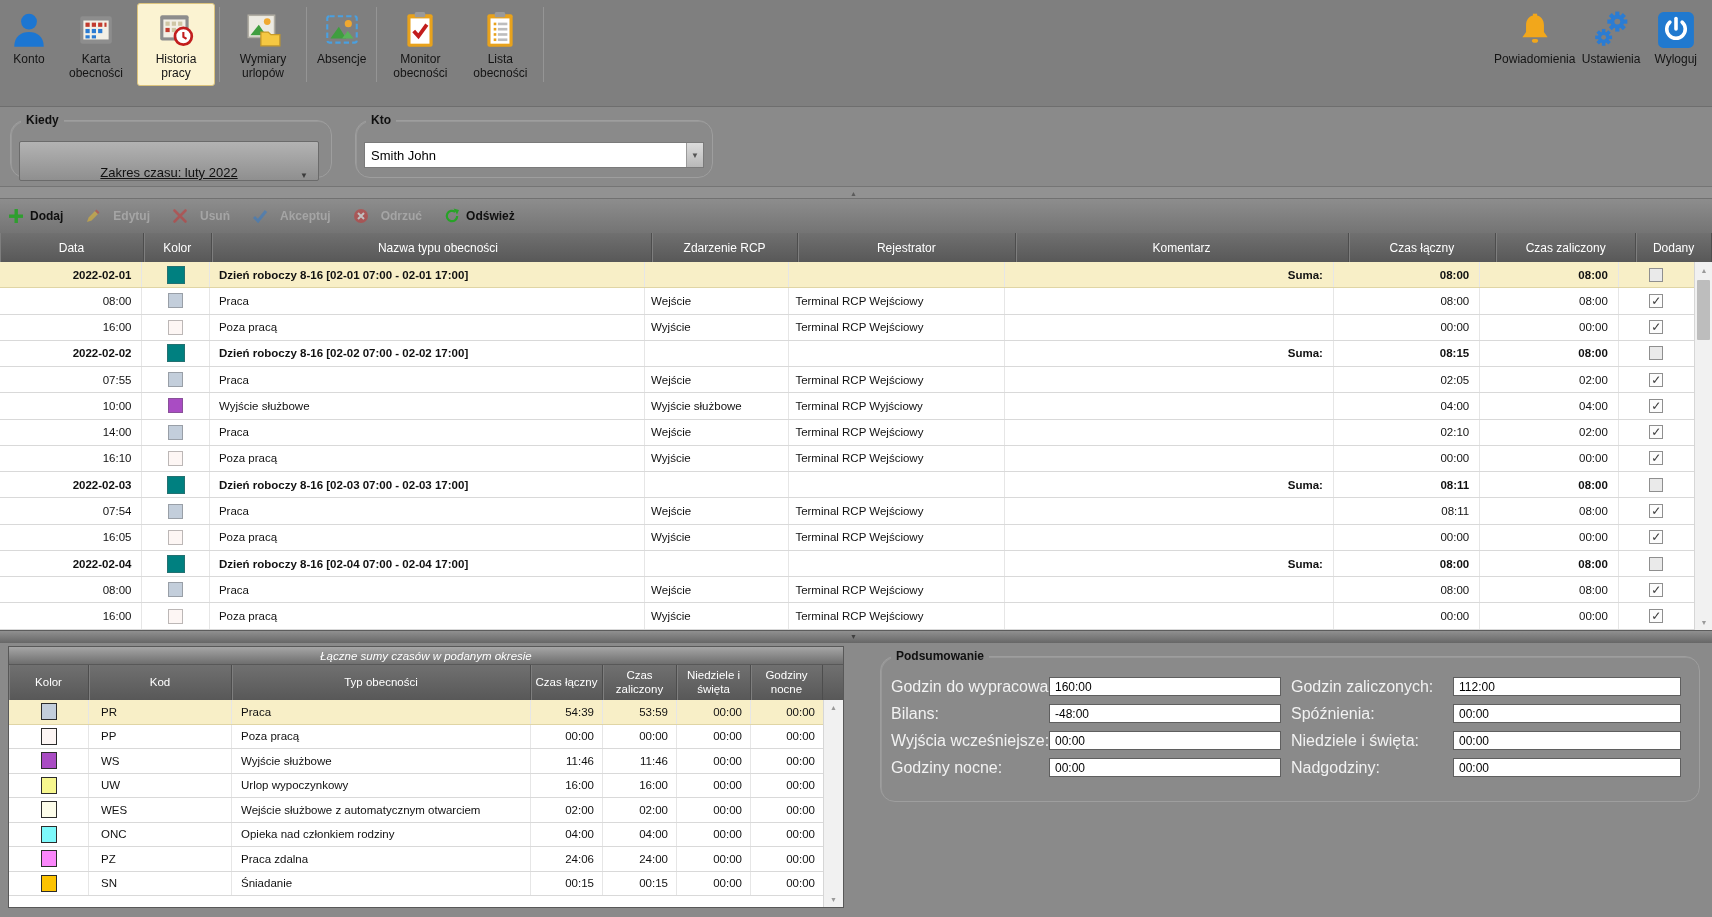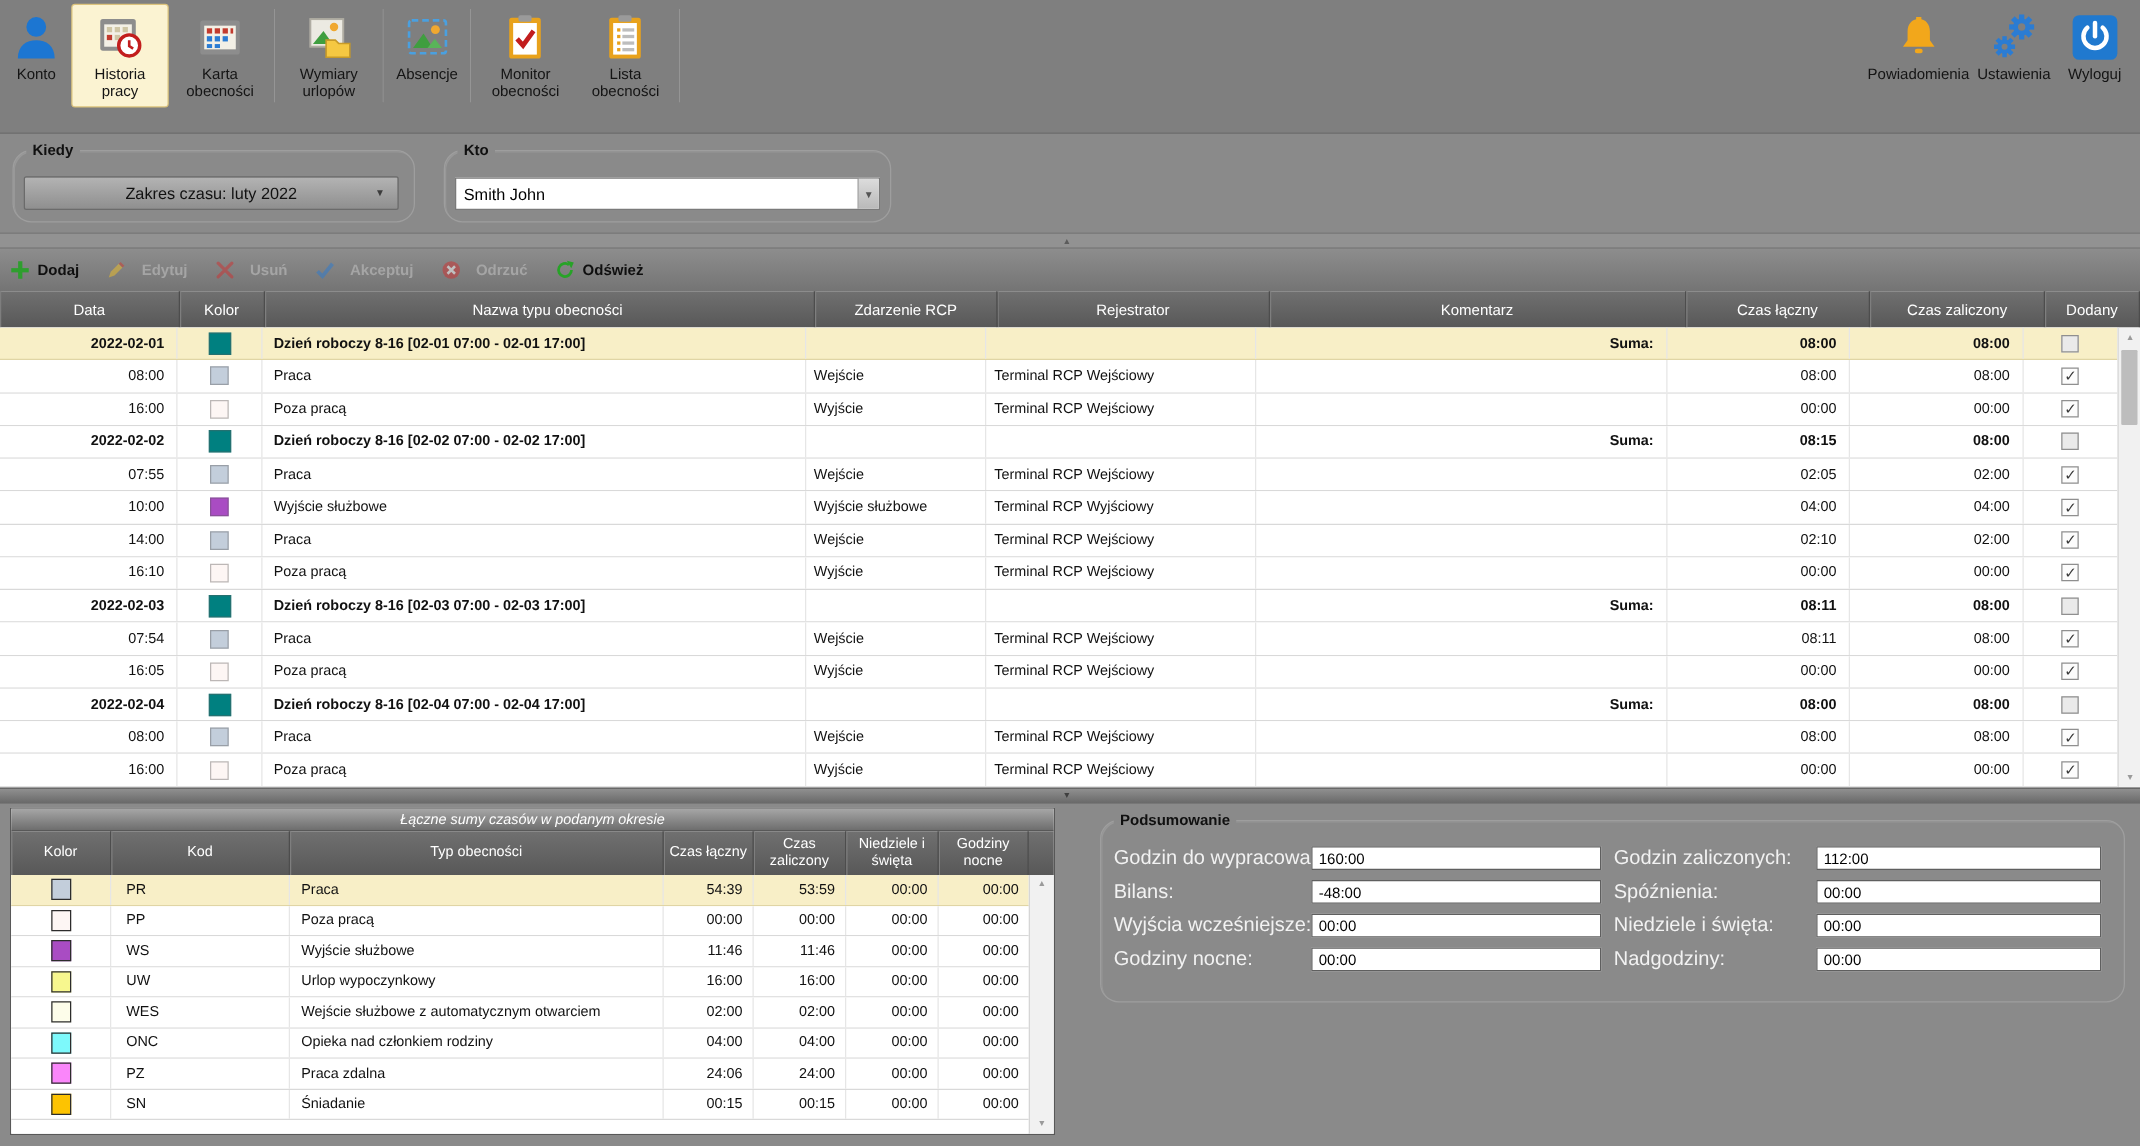--- a/index.html
+++ b/index.html
@@ -16,21 +16,21 @@
   .tb-btn .ticon { width:40px; height:40px; margin-bottom:3px; flex:none; }
   .tb-btn .tlabel { font-size:12px; line-height:1.15; text-align:center; color:#141414; white-space:pre-line; }
   .tb-sep { width:1px; background:#6a6a6a; border-right:1px solid #959595; margin:4px 3px; }
 
   
   .filters { position:absolute; left:0; top:108px; width:1712px; height:78px; background:#8a8a8a; }
   .gbox { position:absolute; border:1px solid #9e9e9e; border-radius:15px; box-shadow:inset 1px 1px 0 rgba(255,255,255,0.12); }
   .gbox-label { position:absolute; top:-8px; left:10px; background:#8a8a8a; padding:0 5px; font-size:12px; font-weight:bold; color:#101010; }
   .gbox-kiedy { left:10px; top:12px; width:322px; height:58px; }
   .gbox-kto { left:355px; top:12px; width:358px; height:58px; }
-  .range-btn { position:absolute; left:8px; top:20px; width:300px; height:27px; background:linear-gradient(#b3b3b3,#8f8f8f); border:1px solid #6b6b6b; border-radius:2px; display:flex; align-items:center; justify-content:center; font-size:13px; color:#111; }
+  .range-btn { position:absolute; left:8px; top:20px; width:300px; height:40px; background:linear-gradient(#b3b3b3,#8f8f8f); border:1px solid #6b6b6b; border-radius:2px; display:flex; align-items:flex-end; justify-content:center; font-size:13px; color:#111;text-decoration:underline; }
   .range-btn .dd { position:absolute; right:10px; font-size:8px; color:#3c3c3c; }
   .combo { position:absolute; left:8px; top:21px; width:340px; height:26px; background:#ffffff; border:1px solid #7a7a7a; display:flex; }
   .combo .combo-text { flex:1; font-size:13px; color:#000; padding:5px 0 0 6px; }
   .combo .combo-btn { width:17px; background:linear-gradient(#dcdcdc,#b9b9b9); border-left:1px solid #9a9a9a; display:flex; align-items:center; justify-content:center; font-size:8px; color:#555; }
 
   
   .strip { position:absolute; left:0; top:186px; width:1712px; height:13px; background:#929292; border-top:1px solid #757575; border-bottom:1px solid #717171; }
   .strip .handle-up { position:absolute; left:850px; top:3px; font-size:7px; color:#5c5c5c; }
 
   
@@ -102,50 +102,50 @@
     <div class="tb-left">
 
       <div class="tb-btn">
         <svg class="ticon" viewBox="0 0 38 38">
           <circle cx="19" cy="11" r="7.5" fill="#1c76d2"></circle>
           <path d="M5 35c0-10 6.5-14 14-14s14 4 14 14z" fill="#1c76d2"></path>
         </svg>
         <span class="tlabel">Konto</span>
       </div>
 
-      <div class="tb-btn selected">
-        <svg class="ticon" viewBox="0 0 38 38">
-          <rect x="4" y="5" width="27" height="24" rx="2" fill="#8d8d8d"></rect>
-          <rect x="7" y="9" width="21" height="17" fill="#f3f0e6"></rect>
-          <rect x="9" y="11" width="4" height="4" fill="#cfc6a5"></rect>
-            <rect x="15" y="11" width="4" height="4" fill="#cfc6a5"></rect>
-            <rect x="21" y="11" width="4" height="4" fill="#cfc6a5"></rect>
-          <rect x="9" y="17" width="4" height="4" fill="#c23b2e"></rect>
-            <rect x="15" y="17" width="4" height="4" fill="#cfc6a5"></rect>
-          <circle cx="26" cy="25" r="8" fill="#fff" stroke="#c21d1d" stroke-width="2.6"></circle>
-          <path d="M26 21v4.5l3 2" stroke="#c21d1d" stroke-width="2" fill="none"></path>
-        </svg>
-        <span class="tlabel">Historia pracy</span>
-      </div>
-
       <div class="tb-btn">
         <svg class="ticon" viewBox="0 0 38 38">
           <rect x="4" y="6" width="30" height="26" rx="2" fill="#8d8d8d"></rect>
           <rect x="7" y="10" width="24" height="18" fill="#f3f0e6"></rect>
           <rect x="9" y="12" width="4" height="4" fill="#c23b2e"></rect>
             <rect x="15" y="12" width="4" height="4" fill="#c23b2e"></rect>
             <rect x="21" y="12" width="4" height="4" fill="#c23b2e"></rect>
             <rect x="27" y="12" width="2" height="4" fill="#c23b2e"></rect>
           <rect x="9" y="18" width="4" height="4" fill="#2b7cd3"></rect>
             <rect x="15" y="18" width="4" height="4" fill="#2b7cd3"></rect>
             <rect x="21" y="18" width="4" height="4" fill="#2b7cd3"></rect>
           <rect x="9" y="24" width="4" height="3" fill="#2b7cd3"></rect>
             <rect x="15" y="24" width="4" height="3" fill="#2b7cd3"></rect>
         </svg>
         <span class="tlabel">Karta obecności</span>
+      </div>
+
+      <div class="tb-btn selected">
+        <svg class="ticon" viewBox="0 0 38 38">
+          <rect x="4" y="5" width="27" height="24" rx="2" fill="#8d8d8d"></rect>
+          <rect x="7" y="9" width="21" height="17" fill="#f3f0e6"></rect>
+          <rect x="9" y="11" width="4" height="4" fill="#cfc6a5"></rect>
+            <rect x="15" y="11" width="4" height="4" fill="#cfc6a5"></rect>
+            <rect x="21" y="11" width="4" height="4" fill="#cfc6a5"></rect>
+          <rect x="9" y="17" width="4" height="4" fill="#c23b2e"></rect>
+            <rect x="15" y="17" width="4" height="4" fill="#cfc6a5"></rect>
+          <circle cx="26" cy="25" r="8" fill="#fff" stroke="#c21d1d" stroke-width="2.6"></circle>
+          <path d="M26 21v4.5l3 2" stroke="#c21d1d" stroke-width="2" fill="none"></path>
+        </svg>
+        <span class="tlabel">Historia pracy</span>
       </div>
 
       <div class="tb-sep"></div>
 
       <div class="tb-btn">
         <svg class="ticon" viewBox="0 0 38 38">
           <rect x="5" y="5" width="25" height="21" fill="#eceae2" stroke="#b0ada3" stroke-width="1.5"></rect>
           <circle cx="23" cy="11" r="3.2" fill="#f0a830"></circle>
           <path d="M7 24l8-10 7 10z" fill="#3f9e3f"></path>
           <path d="M17 21h7l2.5 2.5H35V34H17z" fill="#f5c842" stroke="#c79a28" stroke-width="1.2"></path>

